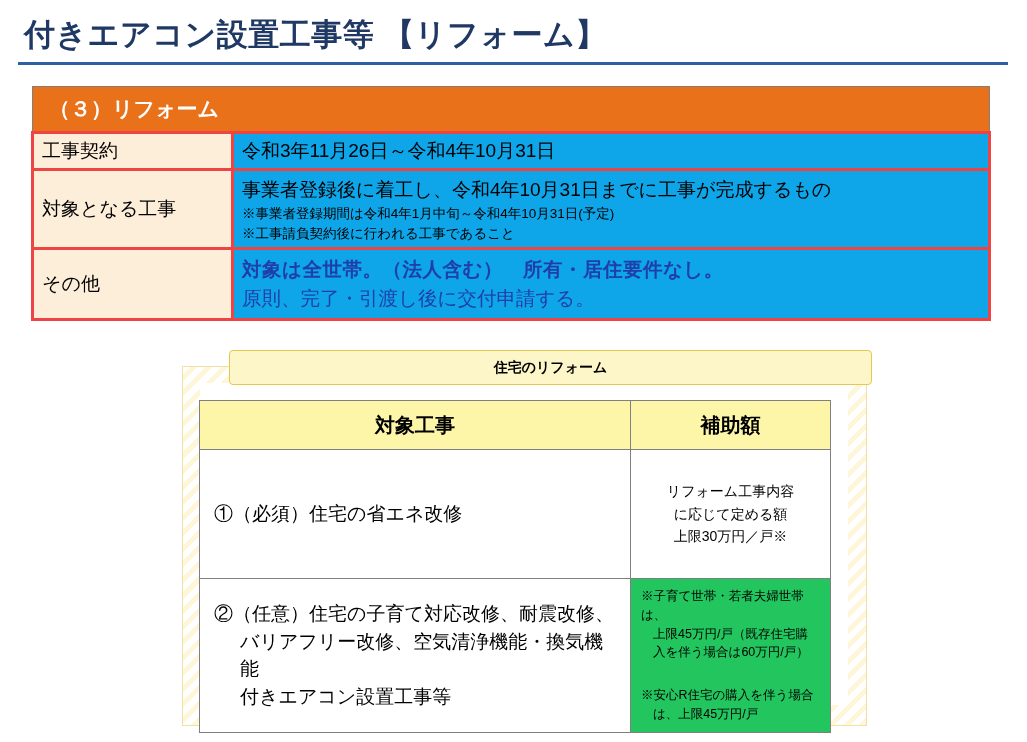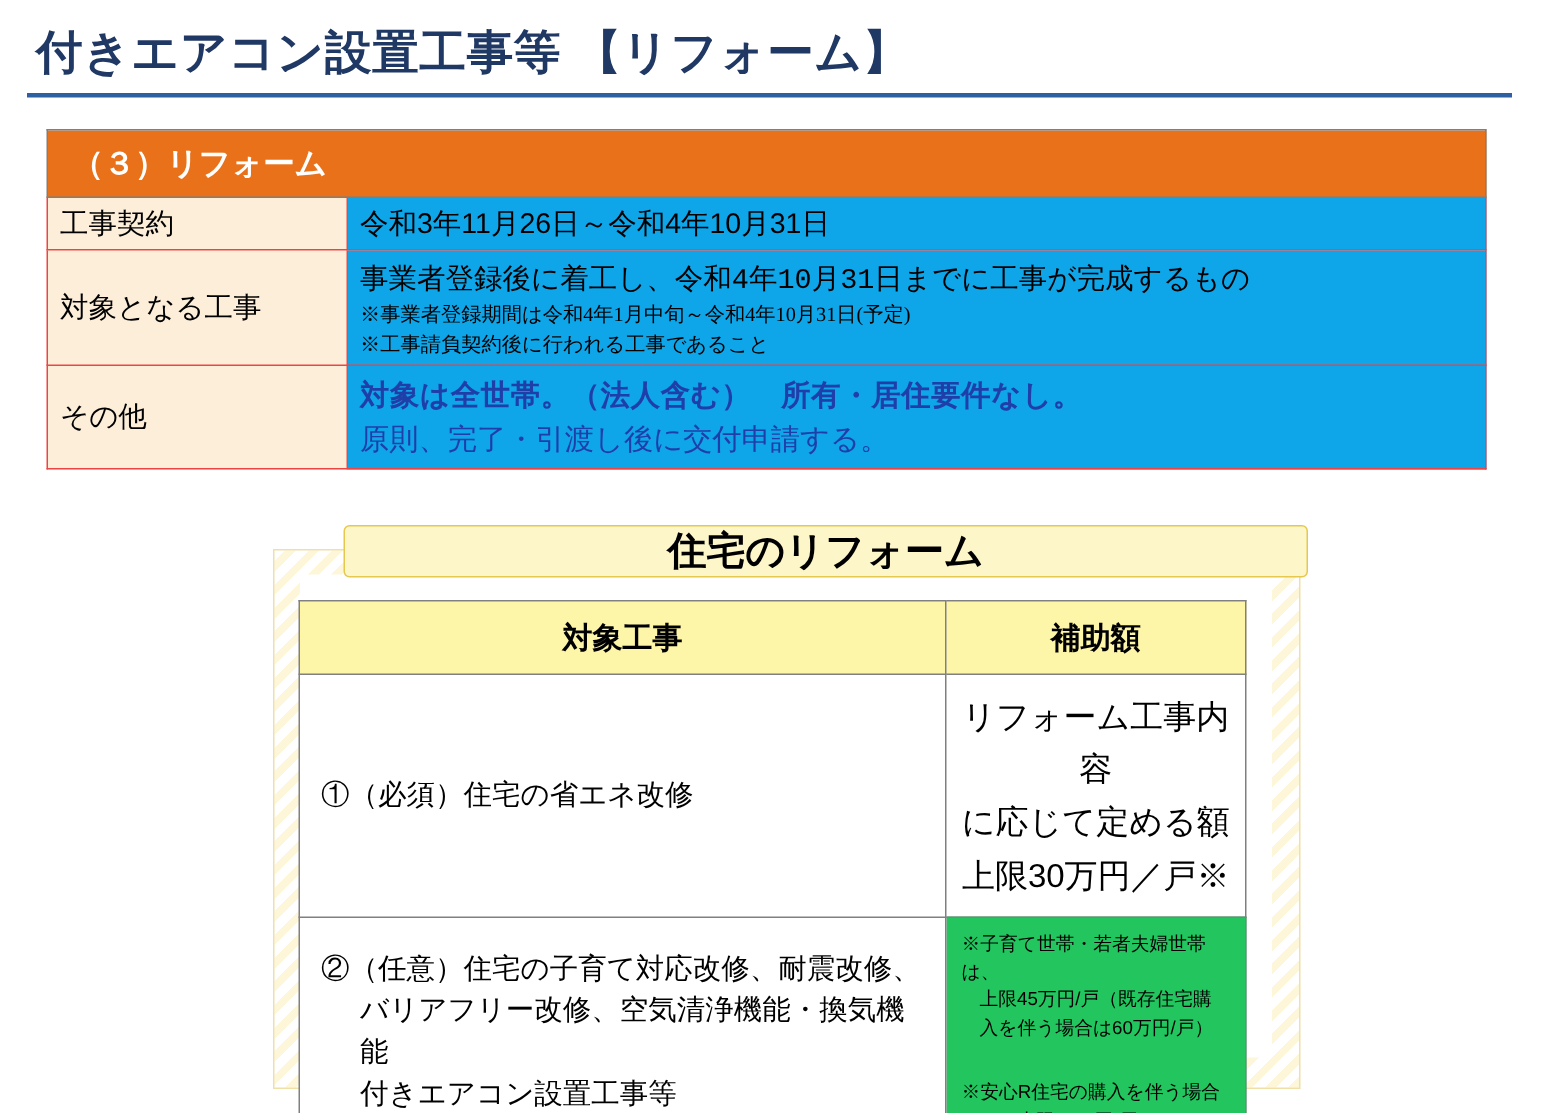--- a/index.html
+++ b/index.html
@@ -40,21 +40,21 @@
   .upper-table {
     position: absolute;
     left: 31px;
     top: 86px;
     width: 960px;
     border-collapse: collapse;
     table-layout: fixed;
     border-radius: 32px;
   }
   .upper-table td {
-    border: 1px solid #ef4444;
+    border: 3px solid #ef4444;
     vertical-align: middle;
     padding: 4px 8px;
   }
   .hdr-row td {
     background: #e8711a;
     color: #ffffff;
     font-size: 21px;
     font-weight: bold;
     padding: 6px 16px;
     height: 32px;
@@ -68,26 +68,24 @@
   }
   .val {
     background: #0ea5e9;
     font-size: 19px;
     padding-left: 12px;
   }
   .val .note {
     font-size: 13.5px;
     line-height: 1.45;
     display: block;
-    font-family: Liberation Serif, serif;
   }
   .val .main-line {
     display: block;
     padding: 2px 0 1px 0;
-    font-family: Liberation Mono, monospace;
   }
   .bold-blue {
     color: #1f3ea8;
     font-weight: bold;
     font-size: 19.5px;
     display: block;
     padding: 2px 0 0 0;
     letter-spacing: 0.5px;
   }
   .blue-line {
@@ -126,21 +124,21 @@
     position: absolute;
     left: 229px;
     top: 350px;
     width: 643px;
     height: 35px;
     background: #fdf6c8;
     border: 1px solid #e6c84f;
     border-radius: 4px;
     box-sizing: border-box;
     text-align: center;
-    font-size: 26px;
+    font-size: 14px;
     font-weight: bold;
     line-height: 33px;
     color: #000000;
   }
 
   .inner-table {
     position: absolute;
     left: 199px;
     top: 400px;
     width: 631px;
@@ -168,21 +166,21 @@
     background: #ffffff;
     margin-top: 36px;
   }
   .work-cell .indent {
     display: block;
     padding-left: 26px;
   }
   .amt-cell {
     background: #ffffff;
     text-align: center;
-    font-size: 22px;
+    font-size: 14px;
     line-height: 1.6;
     padding: 10px 6px;
   }
   .amt-cell .big {
     display: block;
   }
   .amt-notes {
     background: #22c55e;
     font-size: 12.5px;
     line-height: 1.5;

